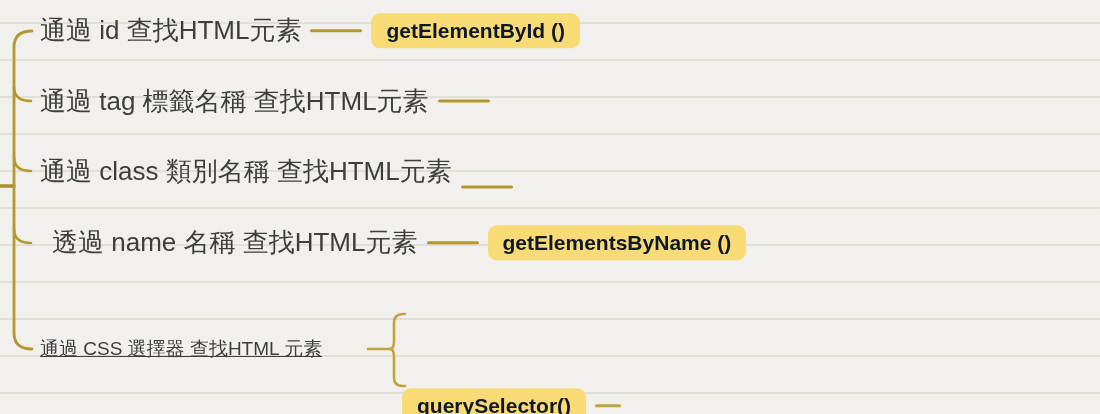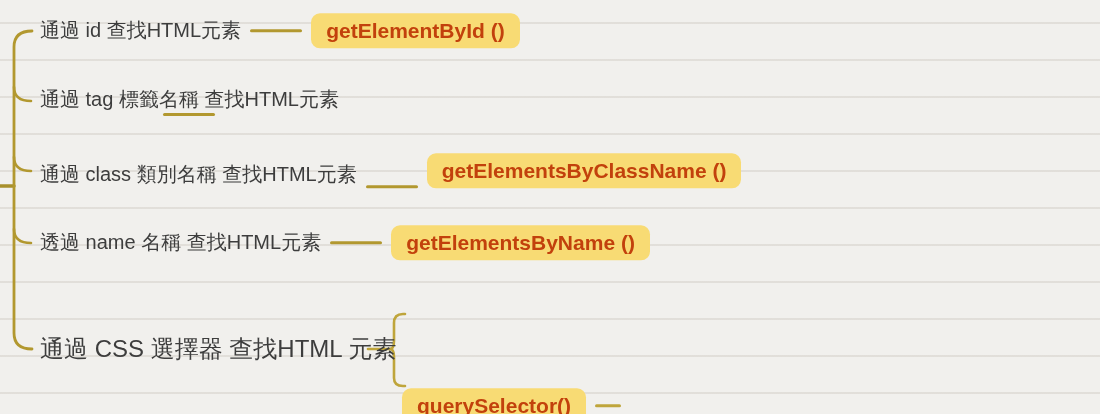--- a/index.html
+++ b/index.html
@@ -30,58 +30,59 @@
   }
   .row {
     position: absolute;
     display: flex;
     align-items: center;
     column-gap: 9px;
     transform: translateY(-50%);
     white-space: nowrap;
   }
   .label, .desc {
-    font-size: 20px;
+    font-size: 26px;
     color: #3d3d3d;
     white-space: nowrap;
   }
   .lone-label {
     position: absolute;
     transform: translateY(-50%);
-    font-size: 24px;
+    font-size: 19px;
     color: #3d3d3d;
     white-space: nowrap;
+    text-decoration: underline;
   }
   .hline {
     display: inline-block;
     width: 52px;
     height: 3px;
     border-radius: 2px;
     background: #b2982f;
     flex: 0 0 auto;
   }
   .hline.sub {
     width: 26px;
     background: #bfa53b;
   }
   .node {
     display: inline-block;
     background: #f8db74;
-    color: #c2410c;
+    color: #0f172a;
     font-size: 21px;
     font-weight: 600;
     line-height: 1.3;
     padding: 4px 15px;
     border-radius: 9px;
     white-space: nowrap;
   }
   #row-1 { left: 40px; top: 31px; }
-  #row-2 { left: 40px; top: 101px; flex-direction: column; }
+  #row-2 { left: 40px; top: 101px; }
   #row-3 { left: 40px; top: 171px; align-items: flex-end; }
-  #row-4 { left: 40px; top: 243px; }
+  #row-4 { left: 52px; top: 243px; }
   #label-5 { left: 40px; top: 349px; }
   #subrow-a { left: 402px; top: 314px; }
   #subrow-b { left: 402px; top: 406px; }
 </style>
 </head>
 <body>
 
 <div class="canvas">
 
   <svg class="connectors" viewBox="0 0 1100 414" xmlns="http://www.w3.org/2000/svg" fill="none">
@@ -106,21 +107,20 @@
   </div>
 
   <div class="row" id="row-2">
     <span class="label">通過 tag 標籤名稱 查找HTML元素</span>
     <span class="hline"></span>
   </div>
 
   <div class="row" id="row-3">
     <span class="label">通過 class 類別名稱 查找HTML元素</span>
     <span class="hline"></span>
-    <span class="node">getElementsByClassName ()</span>
   </div>
 
   <div class="row" id="row-4">
     <span class="label">透過 name 名稱 查找HTML元素</span>
     <span class="hline"></span>
     <span class="node">getElementsByName ()</span>
   </div>
 
   <div class="lone-label" id="label-5">通過 CSS 選擇器 查找HTML 元素</div>
 

